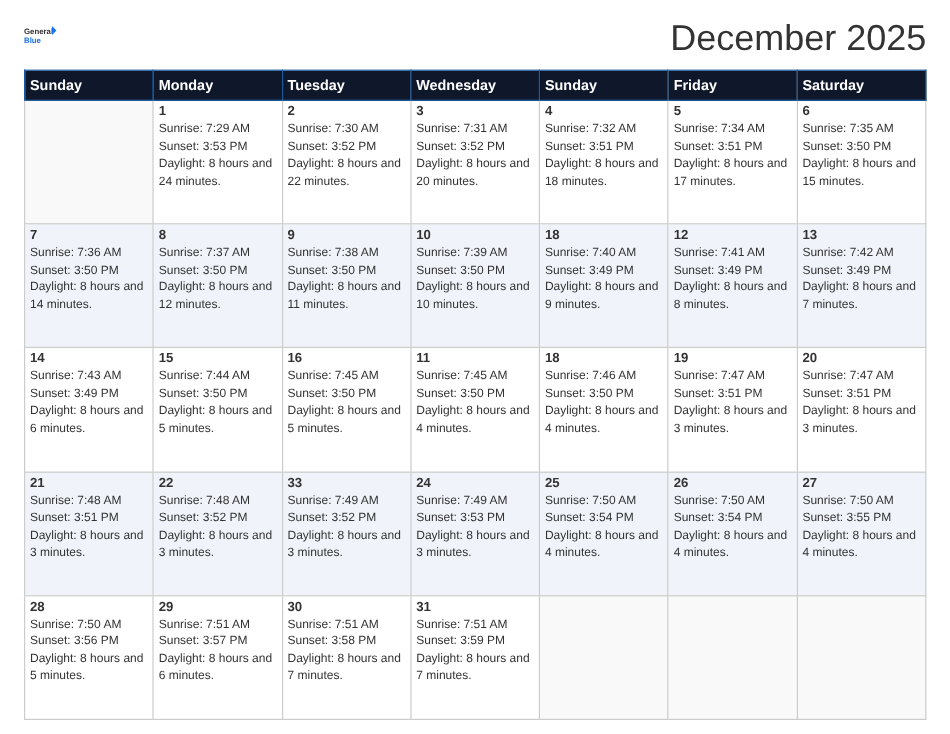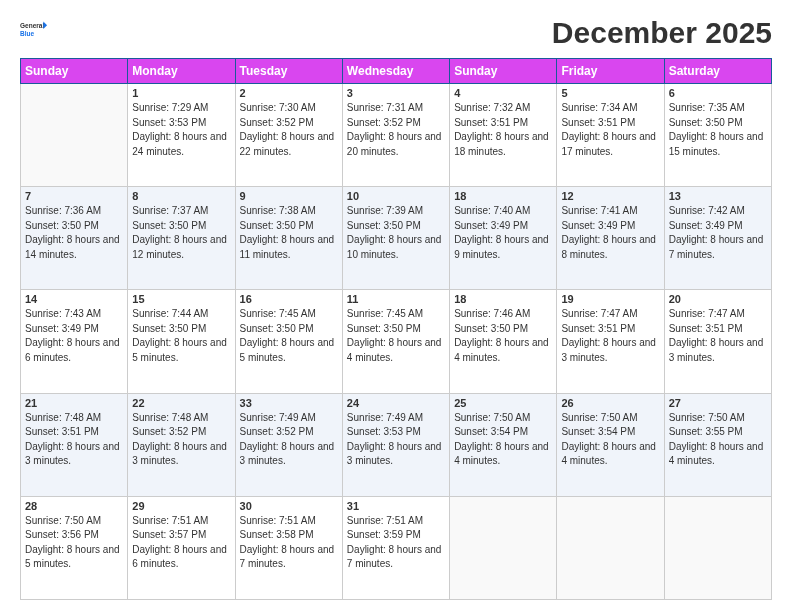--- a/index.html
+++ b/index.html
@@ -30,34 +30,34 @@
     }
     .logo-icon {
       width: 28px;
       height: 28px;
     }
     .title-block {
       text-align: right;
     }
     .month-title {
       font-size: 30px;
-      font-weight: bold;
+      font-weight: normal;
       color: #333;
     }
     .location {
       font-size: 13px;
       color: #555;
     }
     .calendar-table {
       width: 100%;
       border-collapse: collapse;
       flex: 1;
     }
     .calendar-table th {
-      background: #d946ef;
+      background: #0f172a;
       color: #fff;
       font-size: 12px;
       font-weight: bold;
       padding: 5px 4px;
       text-align: left;
       border: 1px solid #1a5a9a;
     }
     .calendar-table td {
       border: 1px solid #ccc;
       vertical-align: top;

